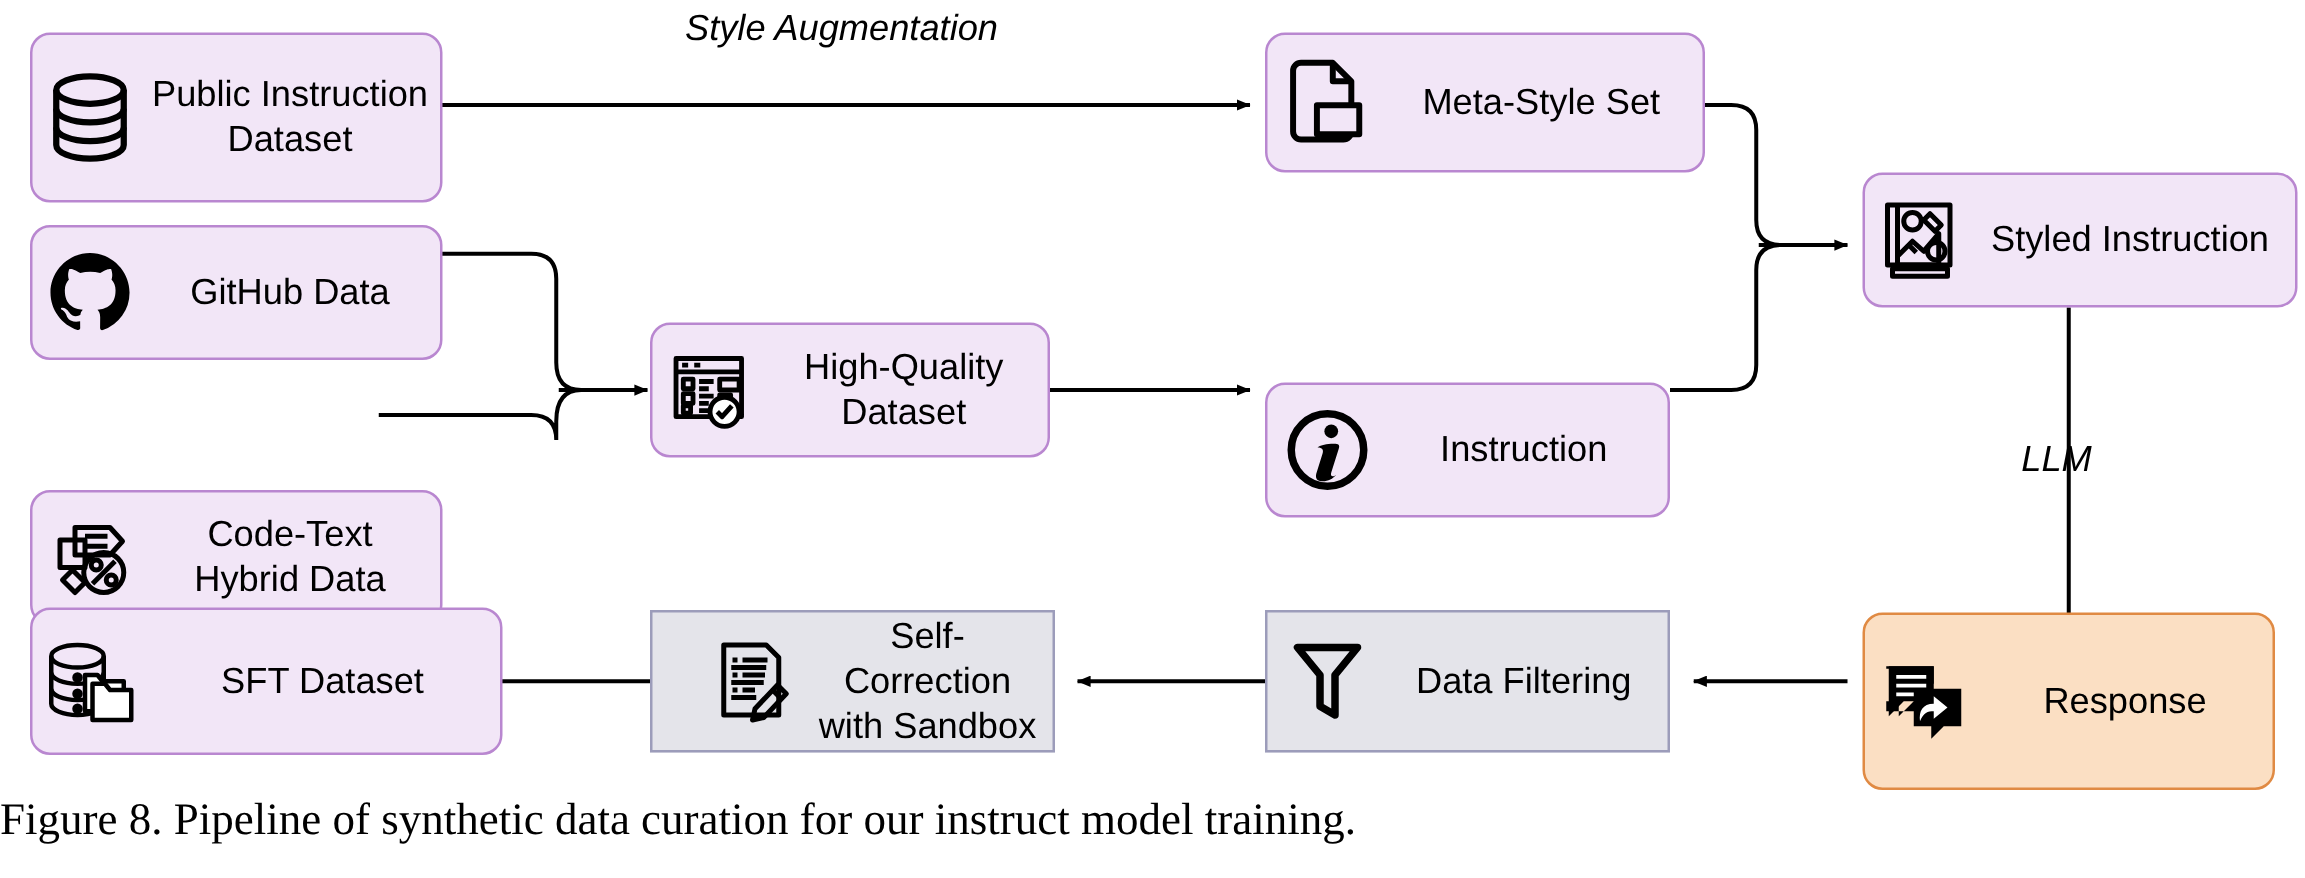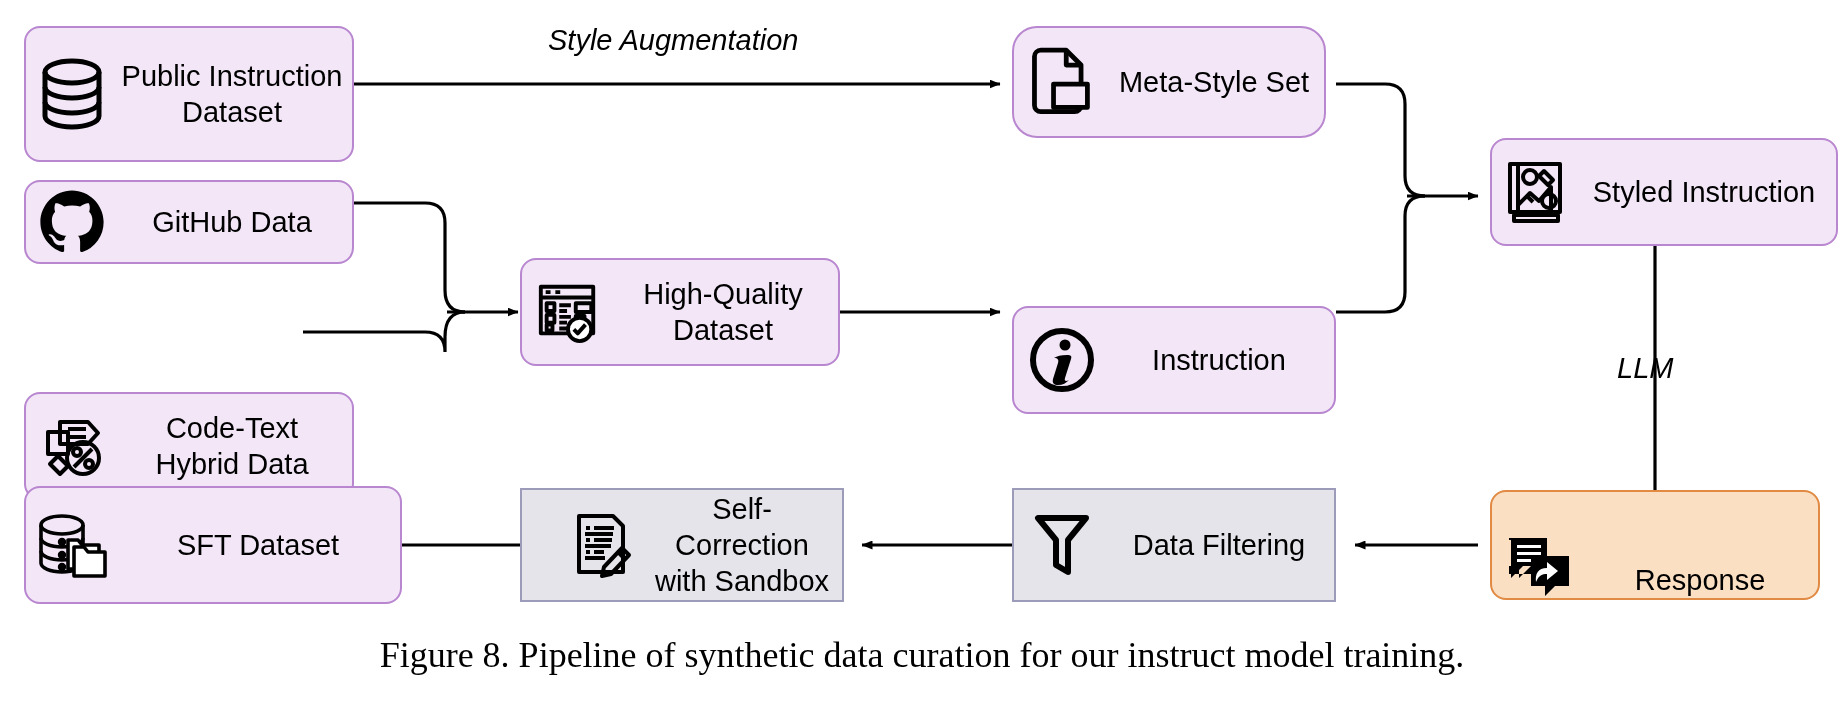--- a/index.html
+++ b/index.html
@@ -13,21 +13,21 @@
   .node .ico{flex:0 0 auto;display:flex;align-items:center;justify-content:center;}
   .node .lbl{flex:1 1 auto;text-align:center;color:#000;line-height:1.25;
              font-size:29px;white-space:pre-line;padding-right:6px;}
   .purple{background:#f2e6f7;border:2.5px solid #b987d0;border-radius:16px;}
   .orange{background:#fbdfc3;border:2.5px solid #e08a43;border-radius:16px;}
   .gray{background:#e4e4ea;border:2px solid #9c9cba;border-radius:0;}
 
   .edge-label{position:absolute;z-index:4;font-style:italic;font-size:29px;color:#000;
               white-space:nowrap;}
 
-  .caption{position:absolute;left:0;top:634px;width:1844px;text-align:center;
+  .caption{position:absolute;left:0;top:634px;width:1844px;text-align:left;
            font-family:"Liberation Serif",serif;font-size:36px;color:#000;}
 </style>
 </head>
 <body>
 
 <div id="stage">
 
   <svg id="wires" viewBox="0 0 1844 702" xmlns="http://www.w3.org/2000/svg">
     <defs>
       <marker id="ah" markerWidth="11" markerHeight="9" refX="10.5" refY="4.5" orient="auto" markerUnits="userSpaceOnUse">
@@ -69,21 +69,21 @@
           <path d="M4,14 V58 a27,11 0 0 0 54,0 V14"></path>
           <path d="M4,29 a27,11 0 0 0 54,0"></path>
           <path d="M4,44 a27,11 0 0 0 54,0"></path>
         </g>
       </svg>
     </span>
     <span class="lbl">Public Instruction
 Dataset</span>
   </div>
 
-  <div class="node purple" style="left:24px;top:180px;width:330px;height:84px;">
+  <div class="node purple" style="left:24px;top:180px;width:330px;height:108px;">
     <span class="ico" style="width:92px;">
       <svg width="66" height="66" viewBox="0 0 24 24">
         <path fill="#000" d="M12 .5C5.73.5.5 5.73.5 12c0 5.08 3.29 9.39 7.86 10.91.58.1.79-.25.79-.56
           0-.28-.01-1.02-.02-2-3.2.7-3.88-1.54-3.88-1.54-.52-1.33-1.28-1.69-1.28-1.69-1.05-.72.08-.7.08-.7
           1.16.08 1.77 1.19 1.77 1.19 1.03 1.77 2.7 1.26 3.36.96.1-.75.4-1.26.73-1.55-2.55-.29-5.23-1.28-5.23-5.69
           0-1.26.45-2.29 1.19-3.1-.12-.29-.52-1.46.11-3.05 0 0 .97-.31 3.18 1.18a11 11 0 0 1 5.8 0c2.2-1.49
           3.17-1.18 3.17-1.18.63 1.59.23 2.76.12 3.05.74.81 1.18 1.84 1.18 3.1 0 4.42-2.69 5.39-5.25 5.68.41.36.78 1.07.78 2.16
           0 1.56-.01 2.82-.01 3.2 0 .31.21.67.8.56A11.51 11.51 0 0 0 23.5 12C23.5 5.73 18.27.5 12 .5z"></path>
       </svg>
     </span>
@@ -124,21 +124,21 @@
           <rect x="42" y="38" width="9" height="9"></rect>
           <circle cx="46" cy="52" r="12" fill="#fff"></circle>
           <path d="M40,52 l4,4 l8,-9"></path>
         </g>
       </svg>
     </span>
     <span class="lbl">High-Quality
 Dataset</span>
   </div>
 
-  <div class="node purple" style="left:1012px;top:26px;width:314px;height:112px;border-radius:25px;">
+  <div class="node purple" style="left:1012px;top:26px;width:352px;height:112px;">
     <span class="ico" style="width:96px;">
       <svg width="66" height="72" viewBox="0 0 60 68">
         <g fill="none" stroke="#000" stroke-width="4.5" stroke-linejoin="round">
           <path d="M10,4 h24 l14,14 v38 a6,6 0 0 1 -6,6 h-32 a6,6 0 0 1 -6,-6 v-46 a6,6 0 0 1 6,-6 z"></path>
           <path d="M34,4 v14 h14"></path>
           <rect x="22" y="36" width="32" height="22" fill="#f2e6f7"></rect>
         </g>
       </svg>
     </span>
     <span class="lbl">Meta-Style Set</span>
@@ -167,21 +167,21 @@
           <circle cx="45" cy="42" r="7"></circle>
           <path d="M40,12 l9,9 l-5,5 l-9,-9 z"></path>
           <path d="M22,36 l7,7"></path>
           <rect x="10" y="56" width="44" height="6"></rect>
         </g>
       </svg>
     </span>
     <span class="lbl">Styled Instruction</span>
   </div>
 
-  <div class="node orange" style="left:1490px;top:490px;width:330px;height:110px;align-items:flex-end;">
+  <div class="node orange" style="left:1490px;top:490px;width:330px;height:142px;">
     <span class="ico" style="width:96px;">
       <svg width="70" height="64" viewBox="0 0 70 64">
         <path fill="#000" d="M4,4 h38 v14 h-6 v-4 h-26 v-4 h26 v-4 h-32 v26 h10 v12 l12,-12 h2 v8 h-24 z"></path>
         <path fill="#000" d="M6,4 h36 v28 h-24 l-12,12 z"></path>
         <path fill="#fff" d="M12,11 h24 v3 h-24 z M12,18 h24 v3 h-24 z M12,25 h16 v3 h-16 z"></path>
         <path fill="#000" d="M26,22 h38 v30 h-14 l-10,10 v-10 h-14 z"></path>
         <path fill="#fff" d="M42,28 v6 c-9,0 -12,6 -11,14 c3,-7 6,-8 11,-8 v6 l11,-9 z"></path>
       </svg>
     </span>
     <span class="lbl">Response</span>
@@ -224,19 +224,19 @@
           <circle cx="26" cy="44" r="2.4" fill="#000"></circle>
           <circle cx="26" cy="56" r="2.4" fill="#000"></circle>
           <path d="M32,29 h10 l4,5 h17 v24 h-31 z" fill="#fff"></path>
           <path d="M38,36 h10 l4,5 h17 v24 h-31 z" fill="#fff"></path>
         </g>
       </svg>
     </span>
     <span class="lbl">SFT Dataset</span>
   </div>
 
-  <div class="edge-label" style="left:548px;top:24px;">Style Augmentation</div>
+  <div class="edge-label" style="left:548px;top:7px;">Style Augmentation</div>
 
   <div class="edge-label" style="left:1617px;top:352px;">LLM</div>
 
   <div class="caption">Figure 8. Pipeline of synthetic data curation for our instruct model training.</div>
 
 </div>
 
 </body></html>

